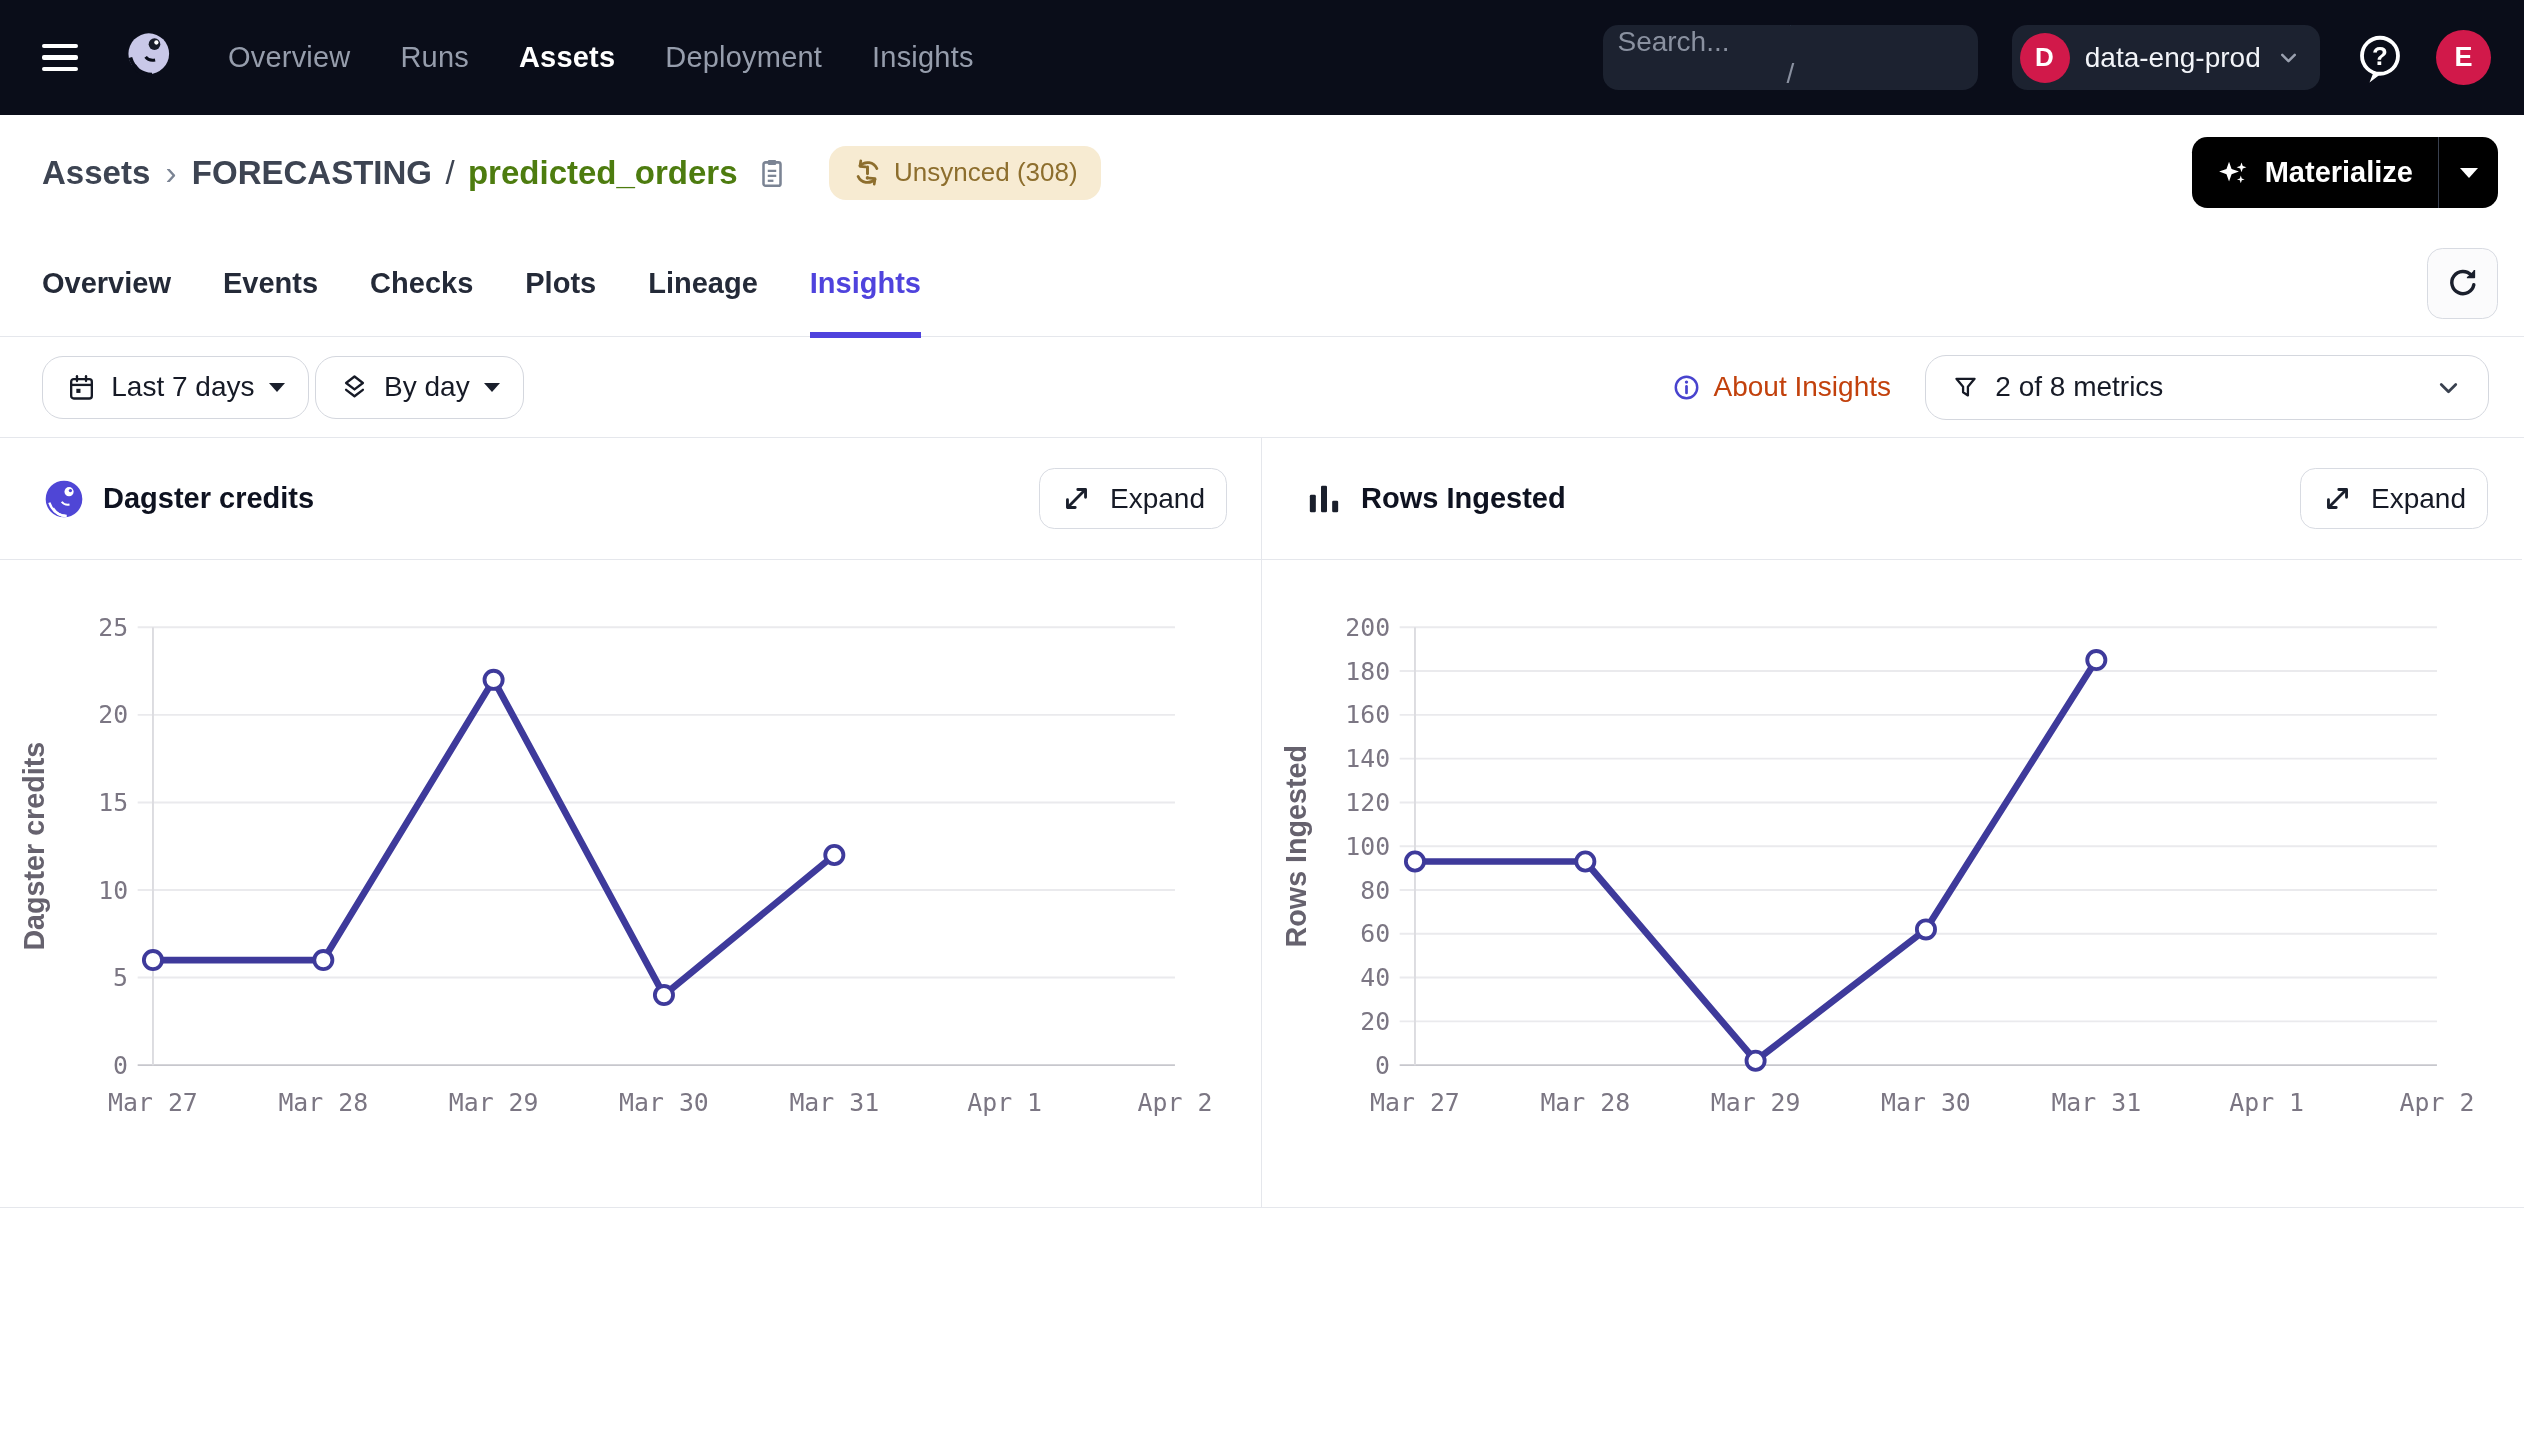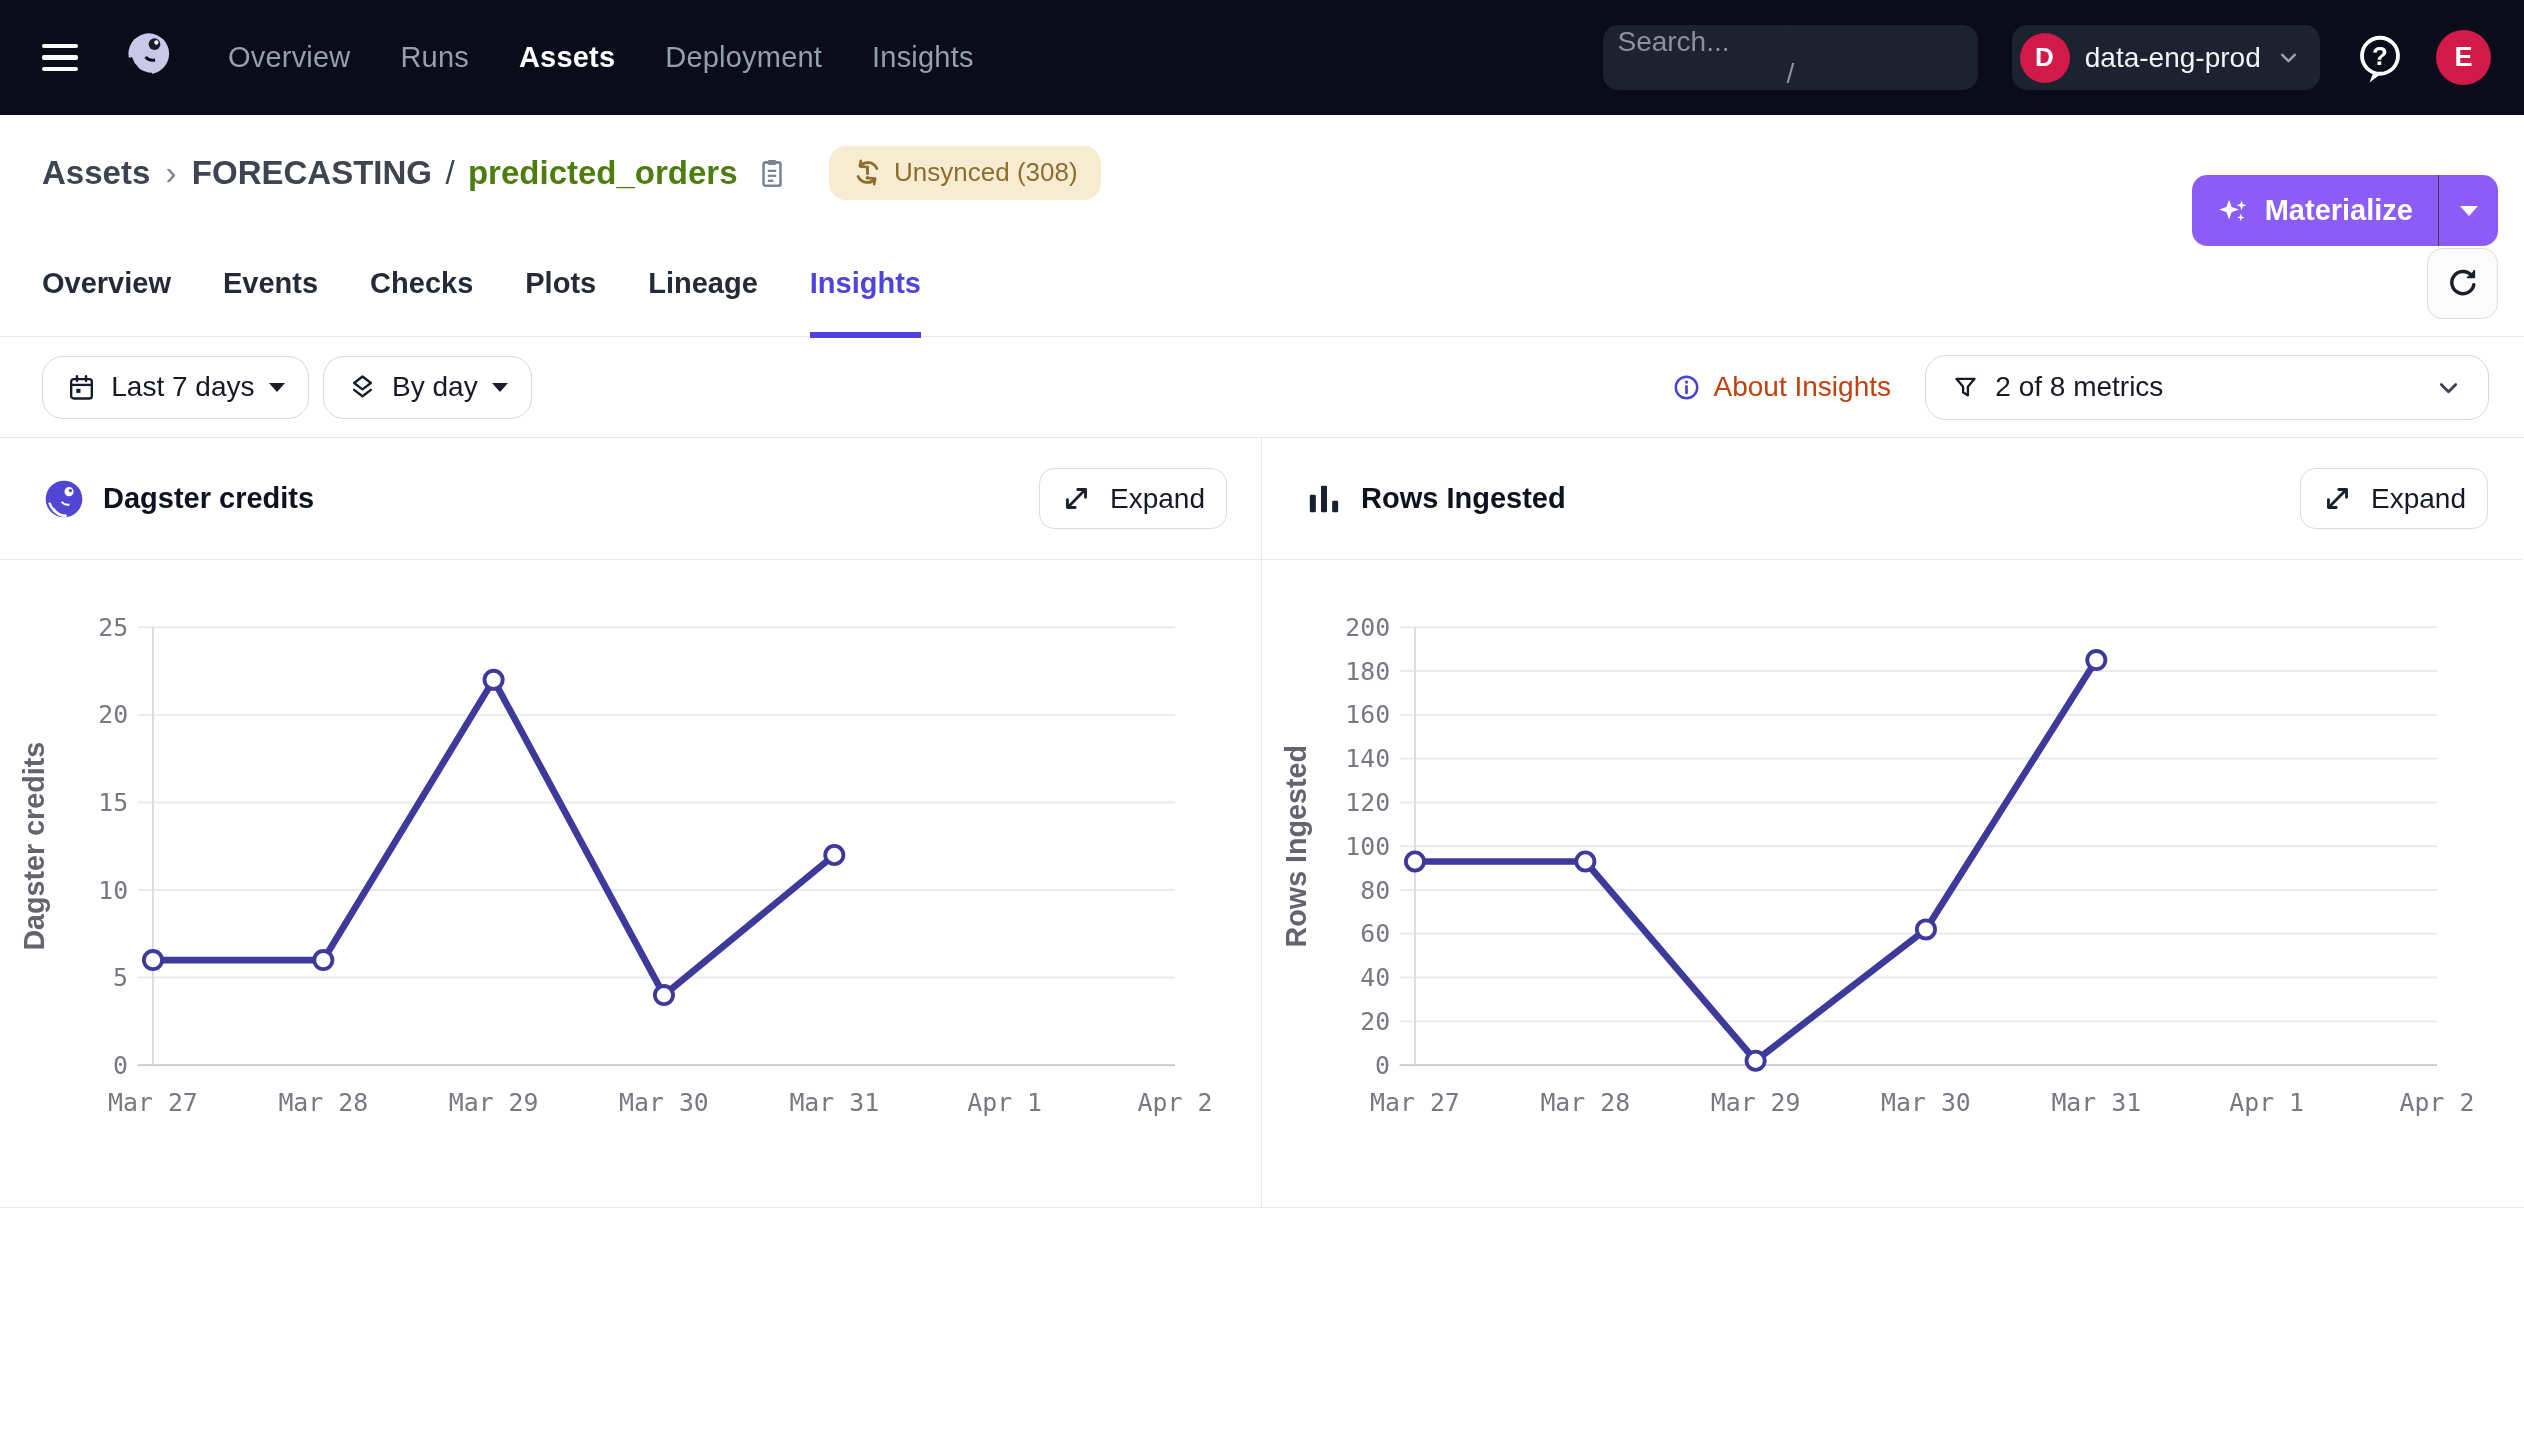--- a/index.html
+++ b/index.html
@@ -34,41 +34,41 @@
 
   
   .page-head { height:115px; display:flex; align-items:center; padding:0 27px 0 42px; background:#fff; position:relative; }
   .crumb { font-size:33px; font-weight:600; color:#3D4452; cursor:pointer; }
   .crumb-sep { font-size:33px; color:#7B8494; margin:0 15.3px; }
   .crumb-slash { font-size:33px; color:#3D4452; margin:0 13.4px; font-weight:400; }
   .crumb-asset { font-size:33px; font-weight:700; color:#4d7c0f; }
   .copy-icon { margin-left:17px; display:flex; cursor:pointer; }
   .sync-badge { margin-left:40px; display:flex; align-items:center; gap:11.5px; background:#F7EBD2;
     border-radius:17px; padding:11.5px 23px; font-size:26px; color:#8D6E2D; cursor:pointer; }
-  .mat-split { position:absolute; right:27px; top:22px; height:71px; display:flex; background:#8b5cf6;
-    border-radius:15.3px; overflow:hidden;margin-top:38px; }
+  .mat-split { position:absolute; right:27px; top:22px; height:71px; display:flex; background:#000000;
+    border-radius:15.3px; overflow:hidden; }
   .mat-main { display:flex; align-items:center; gap:13.4px; padding:0 25px; color:#fff;
     font-size:29px; font-weight:600; cursor:pointer; border-right:1.9px solid #39404f; }
   .mat-caret { width:59px; display:flex; align-items:center; justify-content:center; cursor:pointer; }
   .caret-down-w { width:0; height:0; border-left:9.6px solid transparent; border-right:9.6px solid transparent; border-top:10.5px solid #fff; }
   .caret-down-d { width:0; height:0; border-left:8.6px solid transparent; border-right:8.6px solid transparent; border-top:9.6px solid #1A1F2C; }
 
   
   .tabs-row { height:107px; border-bottom:1.9px solid #E5E7EC; display:flex; align-items:center;
     padding:0 27px 0 42px; position:relative; }
   .tab { font-size:29px; font-weight:600; color:#242A38; margin-right:52px; height:100%;
     display:flex; align-items:center; position:relative; cursor:pointer; }
   .tab.active { color:#4F43DD; }
   .tab.active::after { content:""; position:absolute; left:0; right:0; bottom:-1.9px; height:5.7px; background:#4F43DD; }
   .refresh-btn { margin-left:auto; width:71px; height:71px; border:1.9px solid #D8DBE2; border-radius:15.3px;
     background:#FBFBFC; display:flex; align-items:center; justify-content:center; cursor:pointer; }
 
   
   .filters-row { height:101px; border-bottom:1.9px solid #E5E7EC; display:flex; align-items:center;
-    padding:0 36px 0 42px;gap:8px; }
+    padding:0 36px 0 42px; }
   .pill-btn { height:63px; border:1.9px solid #D4D7DE; border-radius:21px; background:#fff;
     display:flex; align-items:center; gap:14.3px; padding:0 23px; font-size:28px; color:#161A26;
     font-weight:500; cursor:pointer; }
   .pill-btn + .pill-btn { margin-left:6px; }
   .filters-right { margin-left:auto; display:flex; align-items:center; }
   .about-link { display:flex; align-items:center; gap:11.5px; color:#c2410c; font-size:28px; cursor:pointer; }
   .metrics-select { margin-left:34px; width:564px; height:65px; border:1.9px solid #D4D7DE; border-radius:21px;
     display:flex; align-items:center; gap:15.3px; padding:0 25px; font-size:28px; color:#161A26; cursor:pointer; background:#fff; }
   .metrics-select .chev { margin-left:auto; display:flex; }
 

